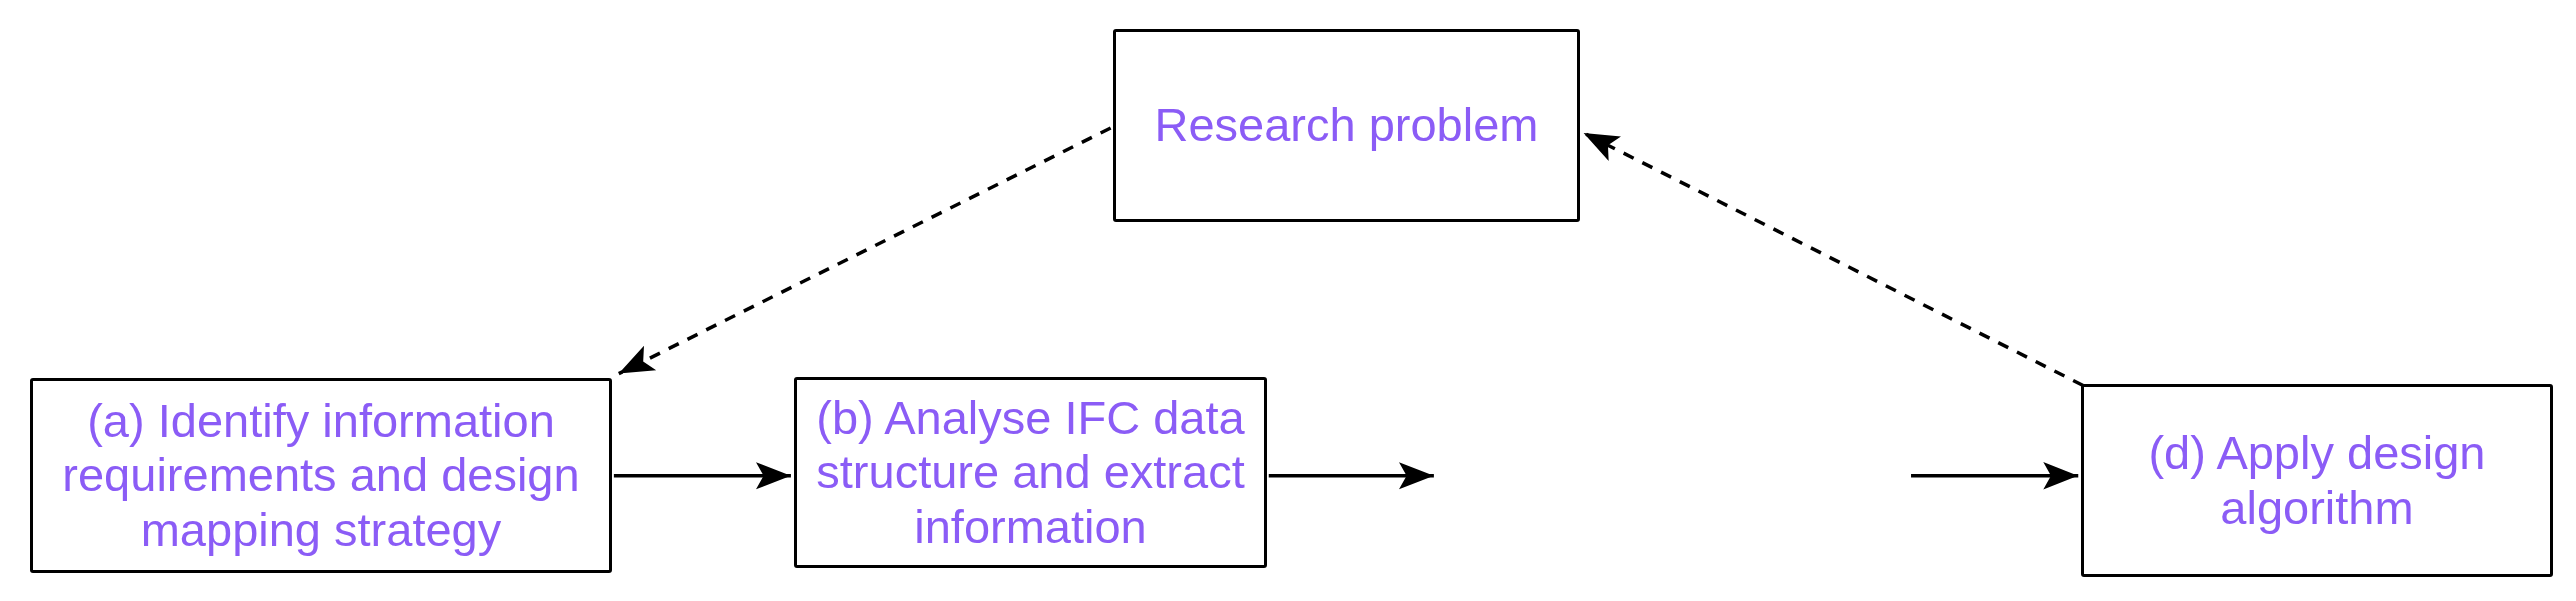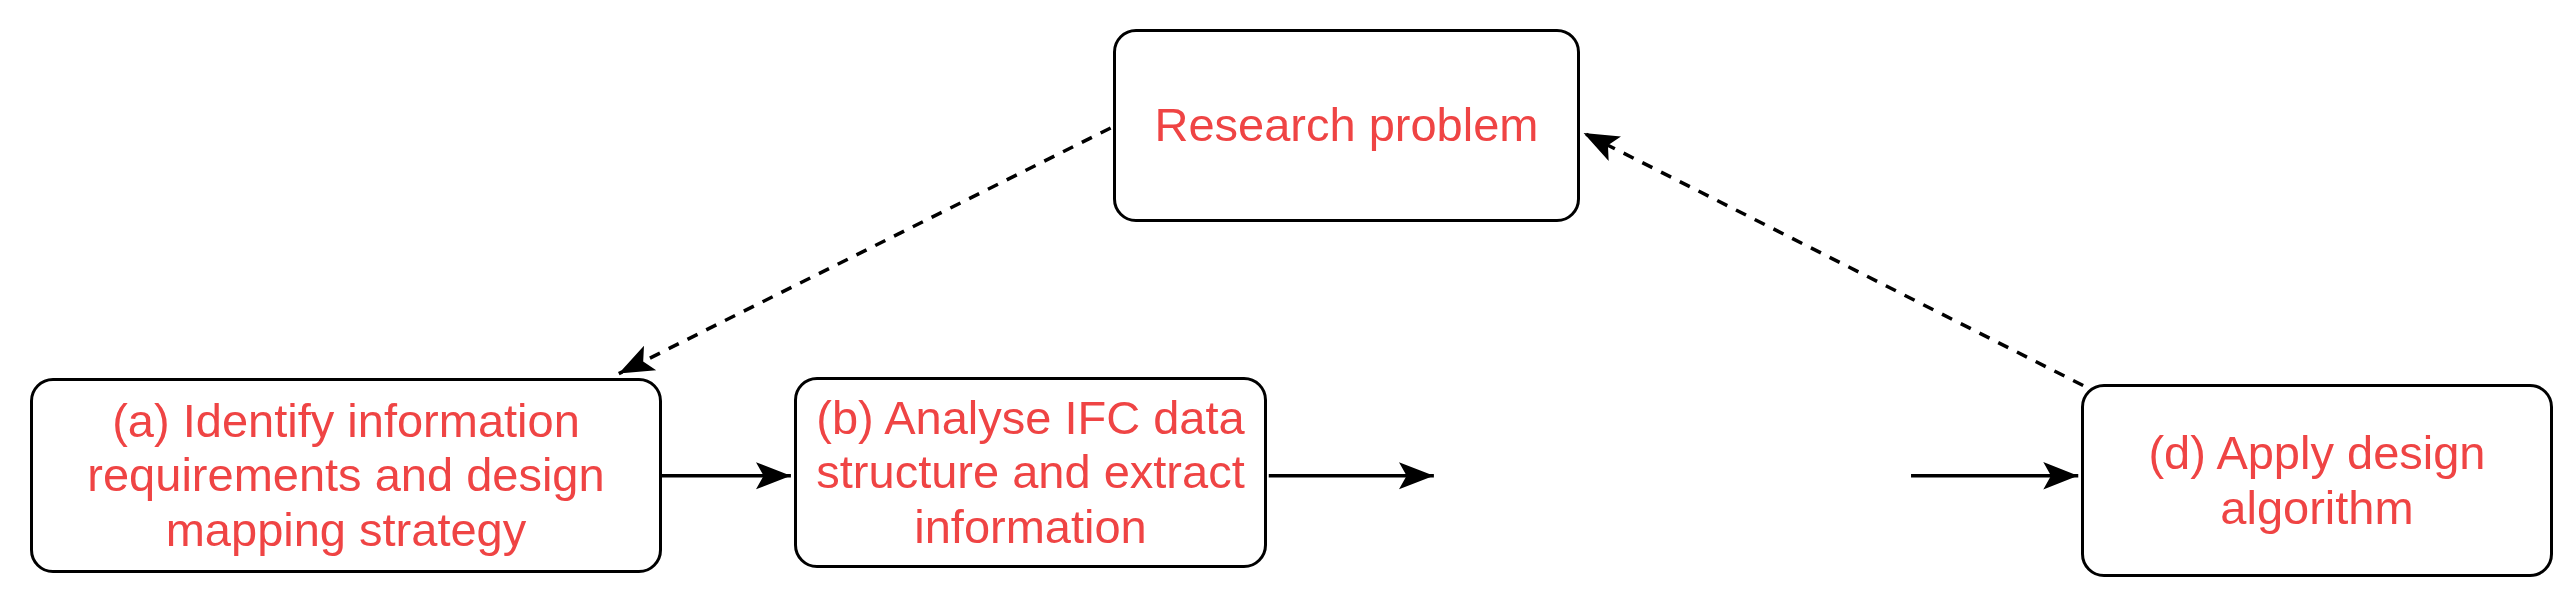--- a/index.html
+++ b/index.html
@@ -21,32 +21,32 @@
     left: 0;
     top: 0;
     width: 2576px;
     height: 601px;
     pointer-events: none;
   }
   .node {
     position: absolute;
     box-sizing: border-box;
     border: 3.5px solid #000000;
-    border-radius: 23px;
+    border-radius: 3px;
     background: #ffffff;
     display: flex;
     align-items: center;
     justify-content: center;
     text-align: center;
     font-size: 47px;
     line-height: 1.16;
-    color: #ef4444;
+    color: #8b5cf6;
   }
   .node-research-problem { left: 1113px; top: 29px;  width: 467px; height: 193px; padding: 0 14px; }
-  .node-step-a           { left: 30px;   top: 378px; width: 632px; height: 195px; padding: 0 21px; }
+  .node-step-a           { left: 30px;   top: 378px; width: 582px; height: 195px; padding: 0 21px; }
   .node-step-b           { left: 794px; top: 377px; width: 473px; height: 191px; padding: 0 16px; }
   .node-step-c           { left: 1436px; top: 379px; width: 474px; height: 192px; padding: 0 14px; }
   .node-step-d           { left: 2081px; top: 384px; width: 472px; height: 193px; padding: 0 28px; }
   .edge {
     fill: none;
     stroke: #000000;
     stroke-width: 5;
   }
   .edge.dashed {
     stroke-dasharray: 16 14;

